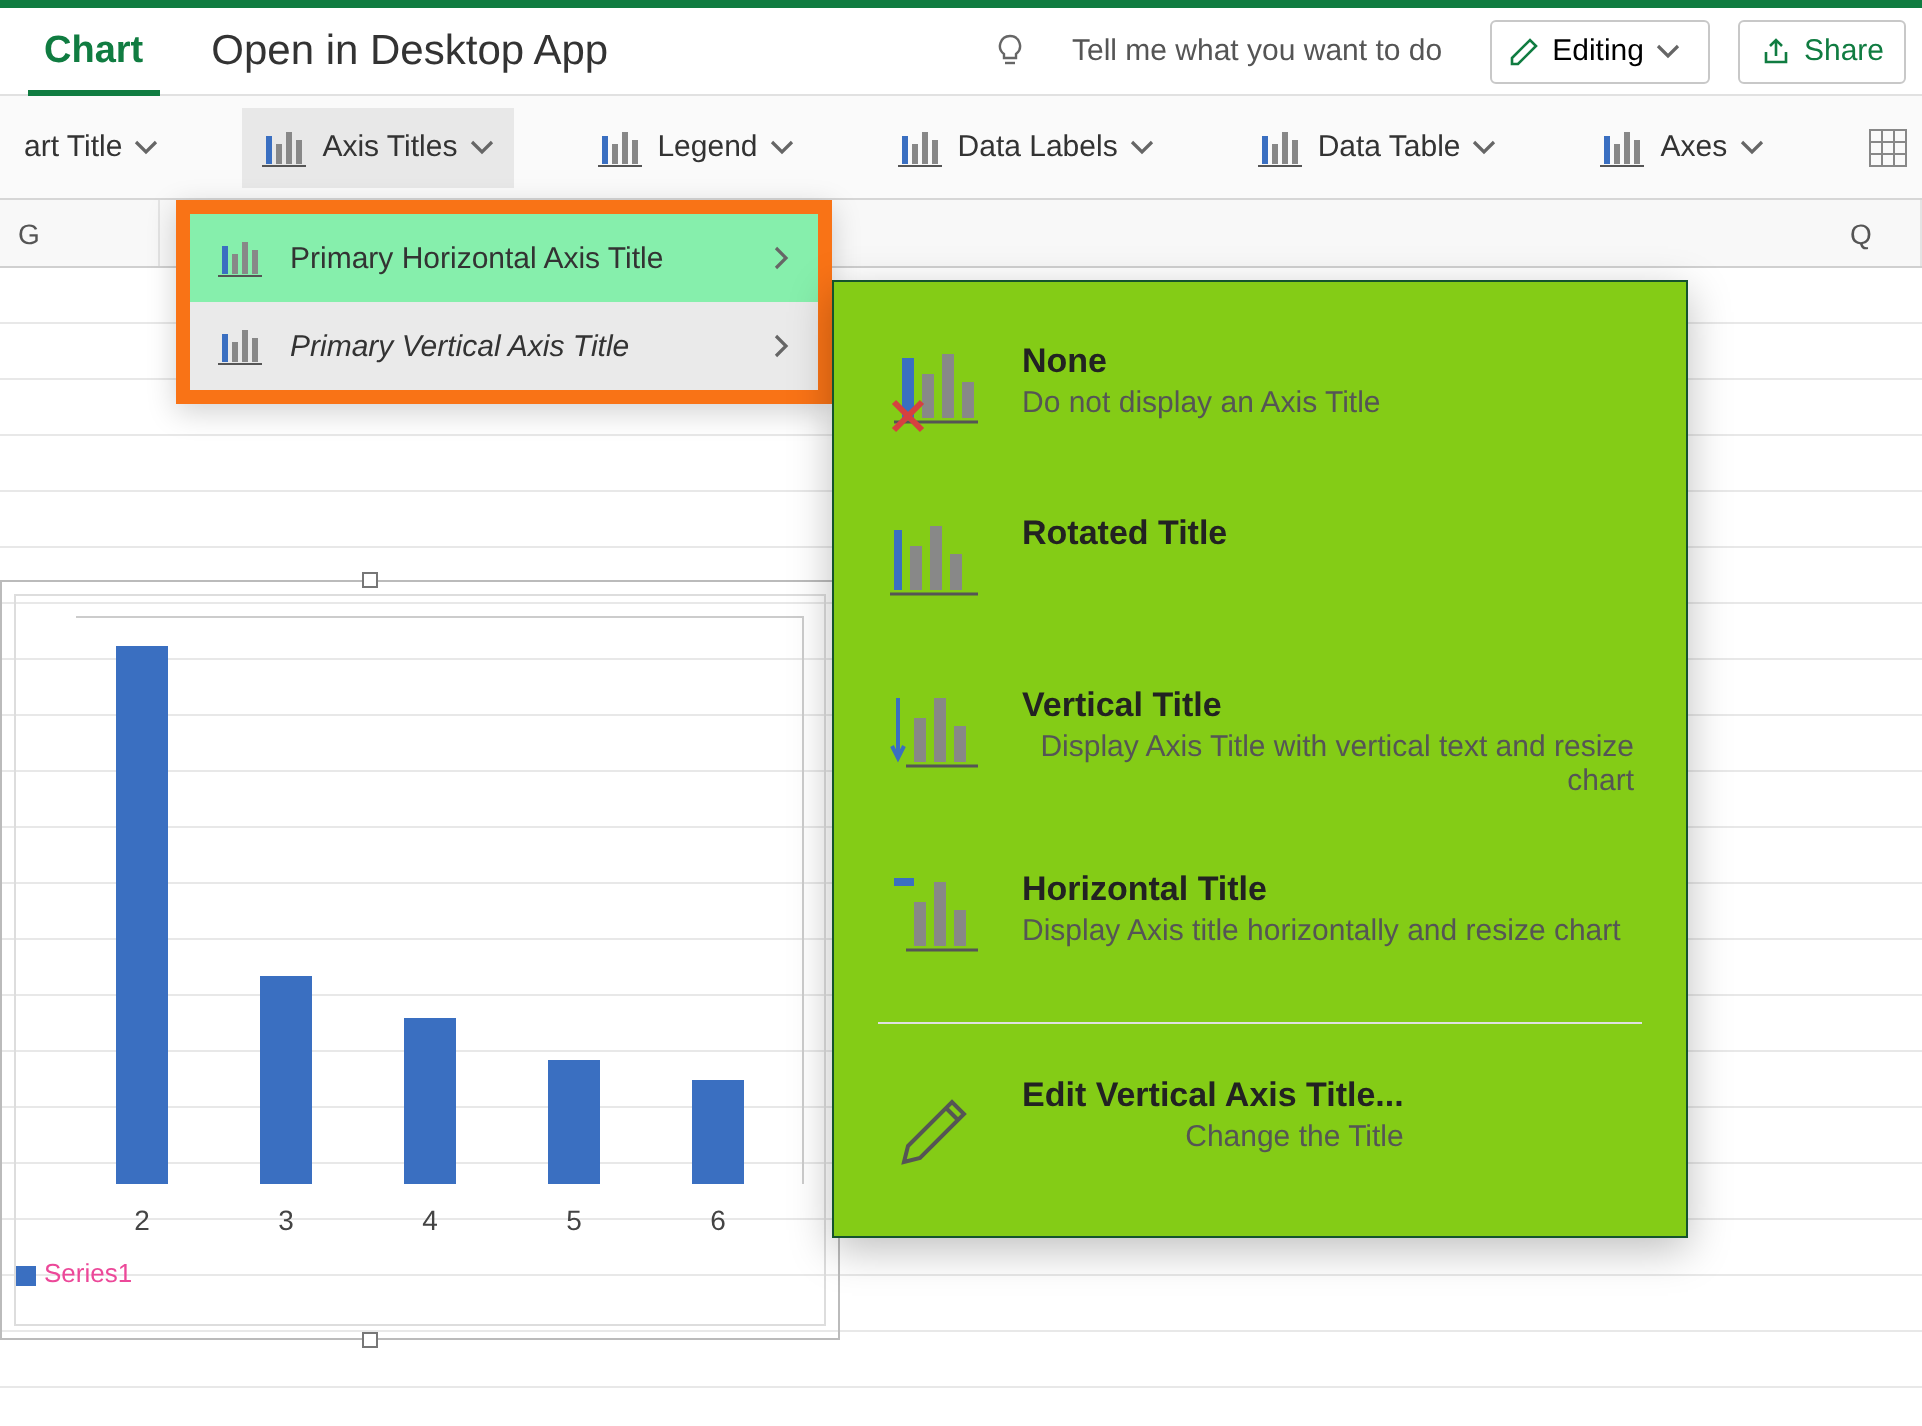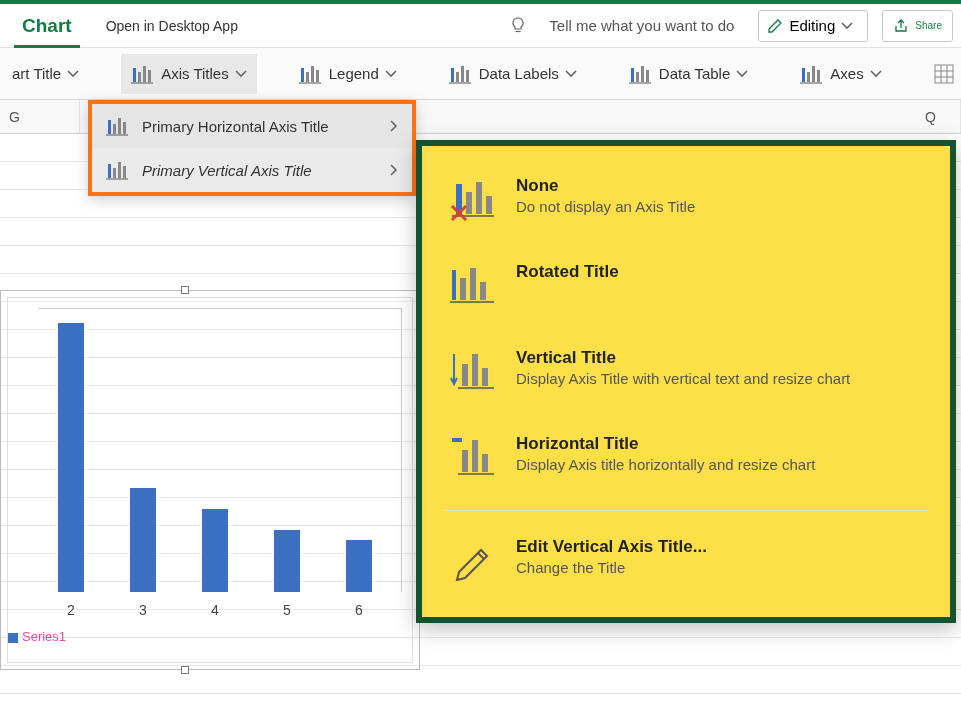--- a/index.html
+++ b/index.html
@@ -5,48 +5,48 @@
   * { box-sizing: border-box; margin: 0; padding: 0; font-family: "Segoe UI", Arial, sans-serif; }
   body { width: 961px; height: 713px; background: #fff; overflow: hidden; position: relative; }
 
   
   .topstrip { height: 4px; background: #107c41; width: 100%; }
 
   
   .tabrow { height: 44px; display: flex; align-items: center; border-bottom: 1px solid #e1e1e1; padding: 0 8px; }
   .tab { padding: 0 14px; height: 44px; display: flex; align-items: center; font-size: 19px; color: #107c41; font-weight: 600; position: relative; }
   .tab.active::after { content:""; position:absolute; bottom:0; left:6px; right:6px; height:3px; background:#107c41; }
-  .tab-btn { margin-left: 20px; height:44px; display:flex; align-items:center; font-size:14px; color:#333; }
+  .tab-btn { margin-left: 20px; height:44px; display:flex; align-items:center; font-size:21px; color:#333; }
   .lightbulb { margin-left:auto; margin-right:12px; display:flex; align-items:center; color:#555; font-size:15px;gap:12px; }
   .lightbulb svg { margin-right:10px; }
   .editing-btn { border:1px solid #c8c8c8; background:#fff; height:32px; padding:0 8px; display:flex; align-items:center; border-radius:3px; font-size:15px; margin-left:12px; }
   .editing-btn svg { margin-right:6px; }
-  .share-btn { border:1px solid #c8c8c8; background:#fff; height:32px; padding:0 10px; display:flex; align-items:center; border-radius:3px; font-size:10px; color:#107c41; margin-left:14px; }
+  .share-btn { border:1px solid #c8c8c8; background:#fff; height:32px; padding:0 10px; display:flex; align-items:center; border-radius:3px; font-size:15px; color:#107c41; margin-left:14px; }
   .share-btn svg { margin-right:6px; }
 
   
   .ribbon { height: 52px; display:flex; align-items:center; border-bottom:1px solid #d6d6d6; background:#fafafa; padding:0 2px; font-size:15px;gap:32px; }
   .r-btn { height:40px; display:flex; align-items:center; padding:0 10px; color:#333; white-space:nowrap; }
   .r-btn svg.rb-icon { margin-right:8px; flex-shrink:0; }
   .r-btn.hover { background:#e8e8e8; }
   .chev { margin-left:6px; }
 
   
-  .menu1 { position:absolute; left:88px; top:100px; width:328px; background:#e5e5e5; border:4px solid #f97316; box-shadow:0 4px 14px rgba(0,0,0,.18); z-index:50; }
+  .menu1 { position:absolute; left:88px; top:100px; width:328px; background:#86efac; border:7px solid #f97316; box-shadow:0 4px 14px rgba(0,0,0,.18); z-index:50; }
   .menu1-item { height:44px; display:flex; align-items:center; padding:0 14px; font-size:15px; color:#333; }
   .menu1-item.active { background:#eaeaea;font-style:italic; }
   .menu1-item svg.ic { margin-right:14px; flex-shrink:0; }
   .menu1-item .chev-r { margin-left:auto; }
 
   
-  .flyout { position:absolute; left:416px; top:140px; width:540px; background:#fde047; border:6px solid #14532d; box-shadow:0 6px 20px rgba(0,0,0,.25); z-index:60; padding:12px 0; }
+  .flyout { position:absolute; left:416px; top:140px; width:428px; background:#84cc16; border:1px solid #14532d; box-shadow:0 6px 20px rgba(0,0,0,.25); z-index:60; padding:12px 0; }
   .fly-item { display:flex; align-items:flex-start; padding:18px 26px; }
   .fly-item .ficon { width:50px; height:50px; margin-right:18px; flex-shrink:0; display:flex; align-items:center; justify-content:center; }
   .fly-item .ft { font-weight:700; font-size:17px; color:#222; margin-bottom:2px; }
-  .fly-item .fd { font-size:15px; color:#555; }
+  .fly-item .fd { font-size:15px; color:#555;text-align:right; }
   .fly-sep { height:1px; background:#e0e0e0; margin:8px 22px; }
 
   
   .gridwrap { position:absolute; top:100px; left:0; right:0; bottom:0; overflow:hidden; z-index:1; }
   .colhead { height:34px; border-bottom:1px solid #d0d0d0; display:flex; background:#f8f8f8; font-size:14px; color:#555; }
   .colhead div { width:130px; text-align:center; border-right:1px solid #e4e4e4; line-height:34px; }
   .rows { }
   .row { height:28px; border-bottom:1px solid #e8e8e8; }
 
   

